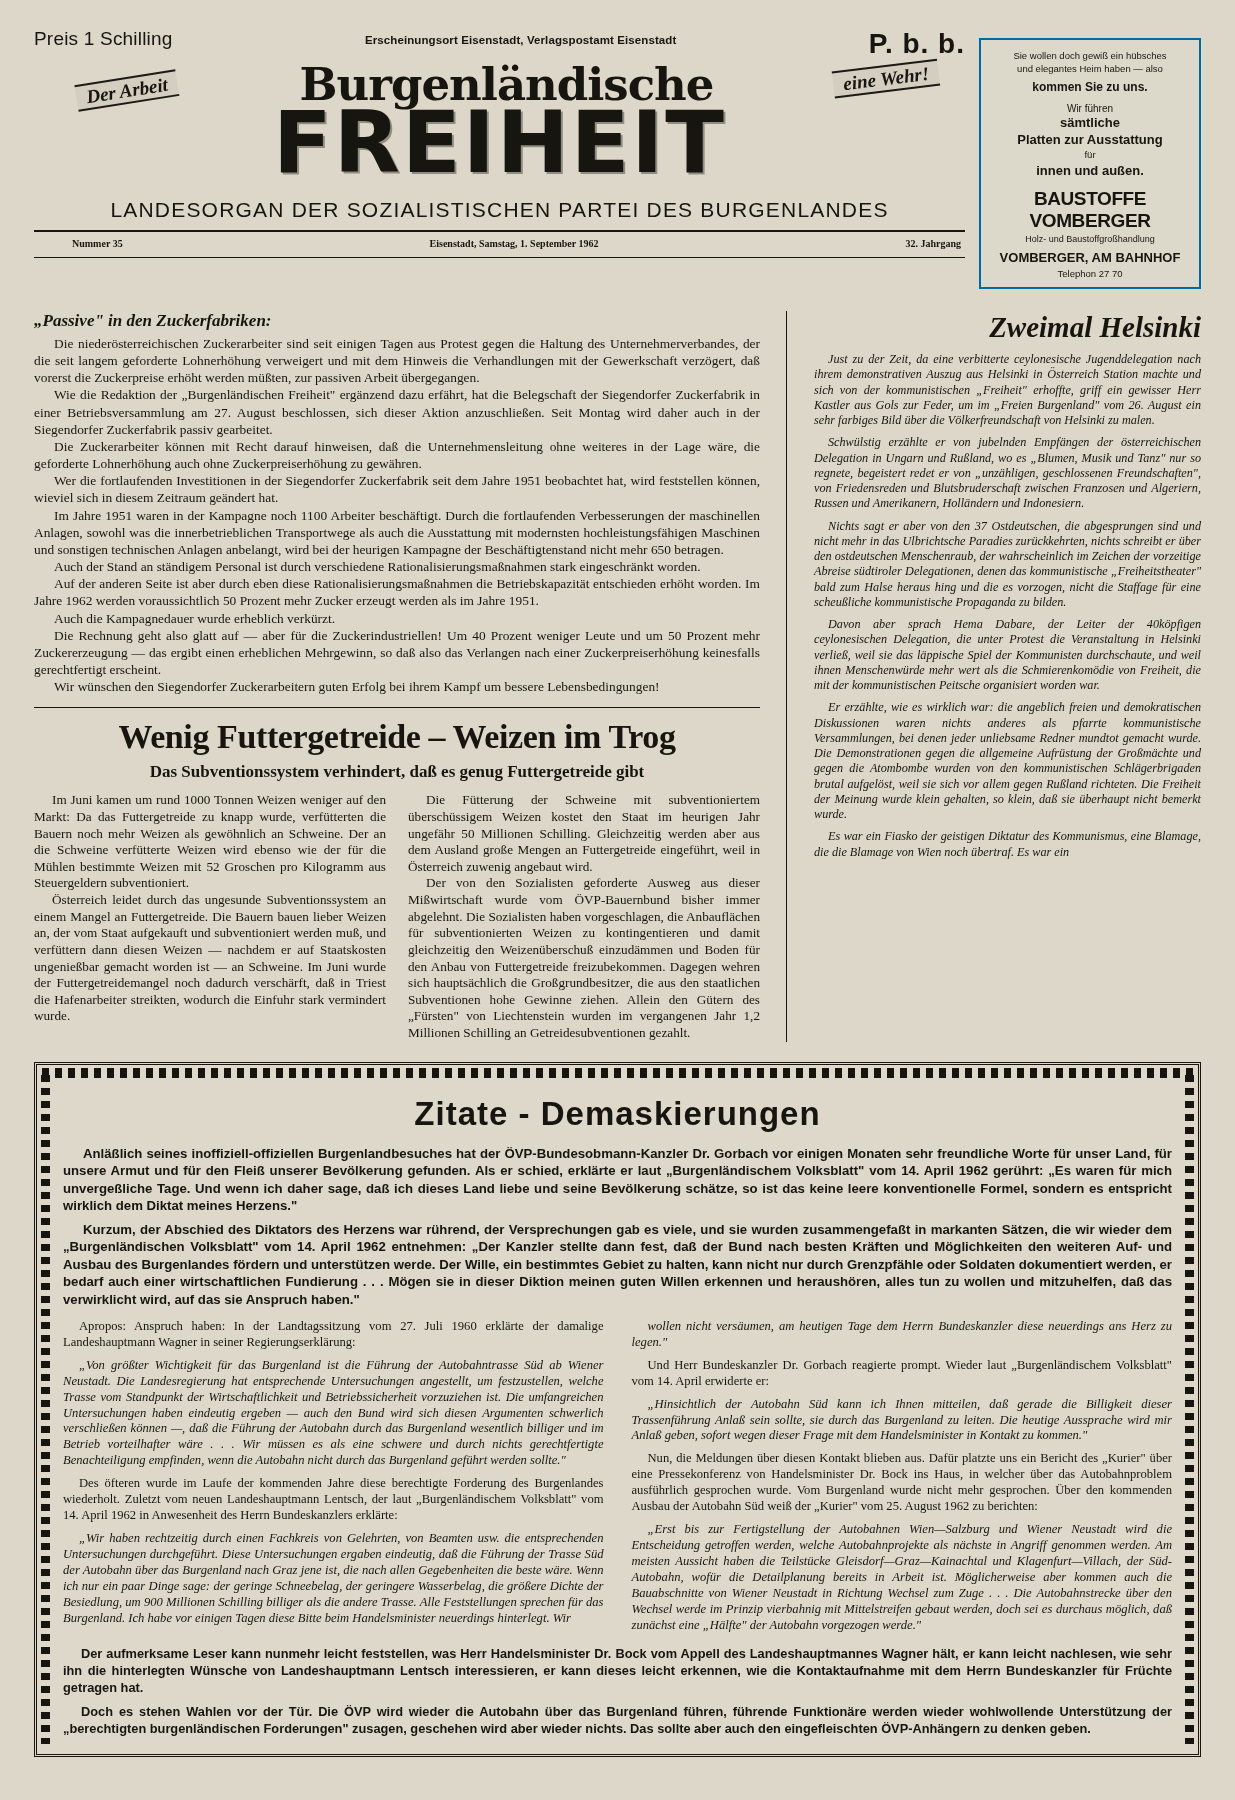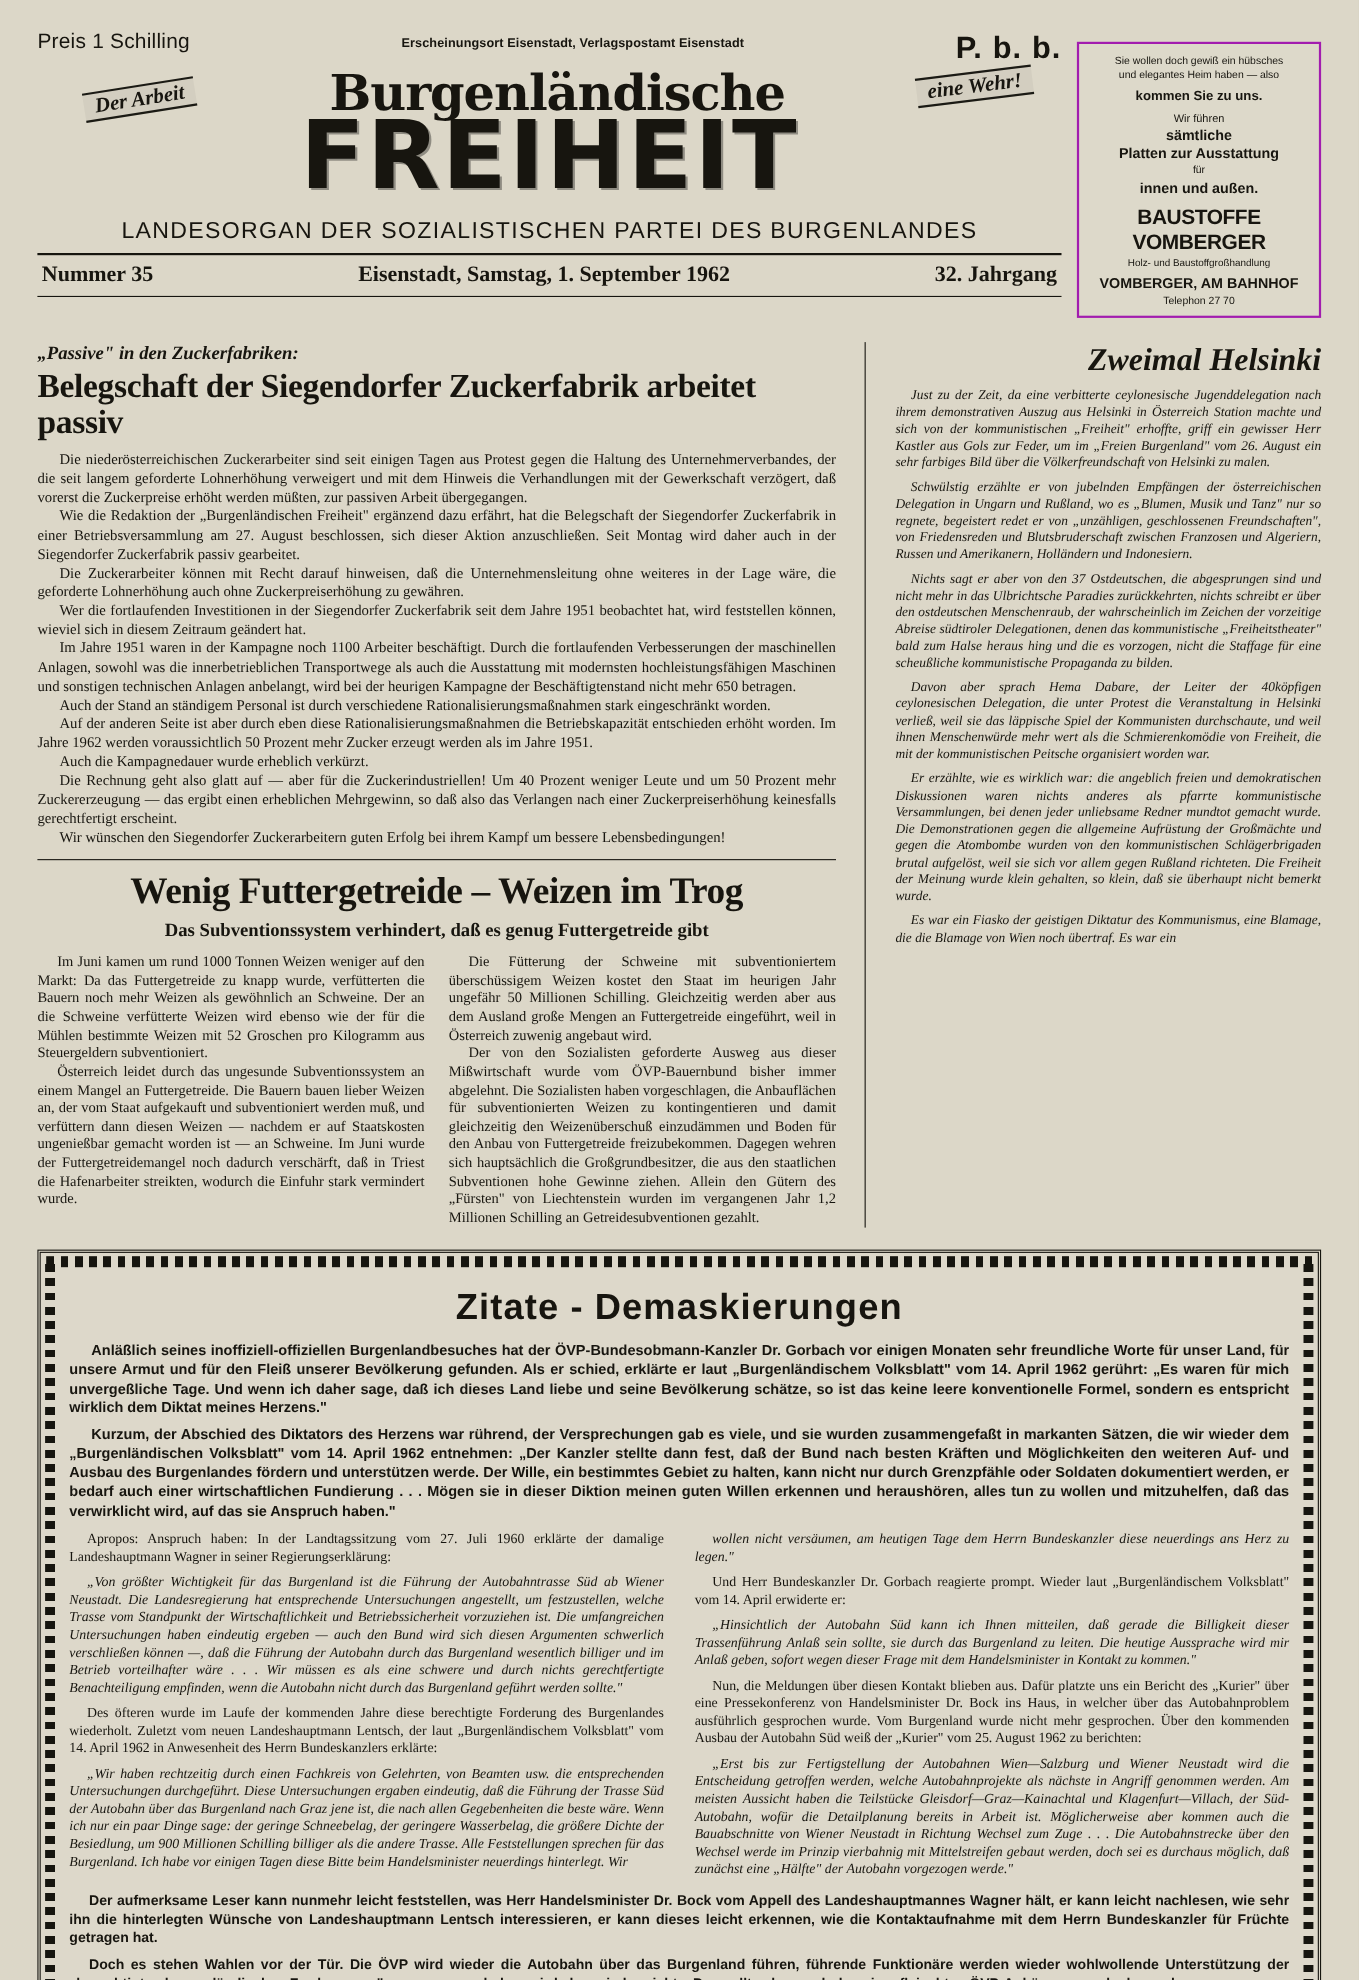--- a/index.html
+++ b/index.html
@@ -80,28 +80,29 @@
     padding-right:236px;
   }
   .rule{
     border-top:2px solid #16150f;
     margin-top:8px;margin-right:236px;
   }
   .rule2{border-top:1px solid #16150f;margin-top:2px;margin-right:236px;}
   .issue-line{
     display:flex;justify-content:space-between;align-items:center;
     font-family:"Liberation Serif", serif;
-    font-weight:bold;font-size:20px;
+    font-weight:bold;font-size:10px;
     padding:6px 4px 6px 4px;
     margin-right:236px;
+    margin-left:34px;
   }
   
   .adbox{
     position:absolute;right:0;top:10px;width:222px;
-    border:2px solid #a21caf;
+    border:2px solid #0369a1;
     padding:10px 8px 8px 8px;
     text-align:center;
     font-family:"Liberation Sans", sans-serif;
     box-sizing:border-box;
     background:rgba(255,255,255,.05);
   }
   .ad-small{font-size:9.5px;line-height:1.35;}
   .ad-bold{font-weight:bold;font-size:12px;margin-top:4px;}
   .ad-mid{font-size:10px;margin-top:9px;}
   .ad-strong{font-weight:bold;font-size:13px;line-height:1.35;}
@@ -247,21 +248,20 @@
       <div class="ad-city">VOMBERGER, AM BAHNHOF</div>
       <div class="ad-tel">Telephon 27 70</div>
     </div>
   </div>
 
   <div class="body-wrap">
 
     <div class="left-col">
 
       <div class="kicker">„Passive" in den Zuckerfabriken:</div>
-      <h1 class="head">Belegschaft der Siegendorfer Zuckerfabrik arbeitet passiv</h1>
       <div class="art">
         <p>Die niederösterreichischen Zuckerarbeiter sind seit einigen Tagen aus Protest gegen die Haltung des Unternehmerverbandes, der die seit langem geforderte Lohnerhöhung verweigert und mit dem Hinweis die Verhandlungen mit der Gewerkschaft verzögert, daß vorerst die Zuckerpreise erhöht werden müßten, zur passiven Arbeit übergegangen.</p>
         <p>Wie die Redaktion der „Burgenländischen Freiheit" ergänzend dazu erfährt, hat die Belegschaft der Siegendorfer Zuckerfabrik in einer Betriebsversammlung am 27. August beschlossen, sich dieser Aktion anzuschließen. Seit Montag wird daher auch in der Siegendorfer Zuckerfabrik passiv gearbeitet.</p>
         <p>Die Zuckerarbeiter können mit Recht darauf hinweisen, daß die Unternehmensleitung ohne weiteres in der Lage wäre, die geforderte Lohnerhöhung auch ohne Zuckerpreiserhöhung zu gewähren.</p>
         <p>Wer die fortlaufenden Investitionen in der Siegendorfer Zuckerfabrik seit dem Jahre 1951 beobachtet hat, wird feststellen können, wieviel sich in diesem Zeitraum geändert hat.</p>
         <p>Im Jahre 1951 waren in der Kampagne noch 1100 Arbeiter beschäftigt. Durch die fortlaufenden Verbesserungen der maschinellen Anlagen, sowohl was die innerbetrieblichen Transportwege als auch die Ausstattung mit modernsten hochleistungsfähigen Maschinen und sonstigen technischen Anlagen anbelangt, wird bei der heurigen Kampagne der Beschäftigtenstand nicht mehr 650 betragen.</p>
         <p>Auch der Stand an ständigem Personal ist durch verschiedene Rationalisierungsmaßnahmen stark eingeschränkt worden.</p>
         <p>Auf der anderen Seite ist aber durch eben diese Rationalisierungsmaßnahmen die Betriebskapazität entschieden erhöht worden. Im Jahre 1962 werden voraussichtlich 50 Prozent mehr Zucker erzeugt werden als im Jahre 1951.</p>
         <p>Auch die Kampagnedauer wurde erheblich verkürzt.</p>
         <p>Die Rechnung geht also glatt auf — aber für die Zuckerindustriellen! Um 40 Prozent weniger Leute und um 50 Prozent mehr Zuckererzeugung — das ergibt einen erheblichen Mehrgewinn, so daß also das Verlangen nach einer Zuckerpreiserhöhung keinesfalls gerechtfertigt erscheint.</p>

